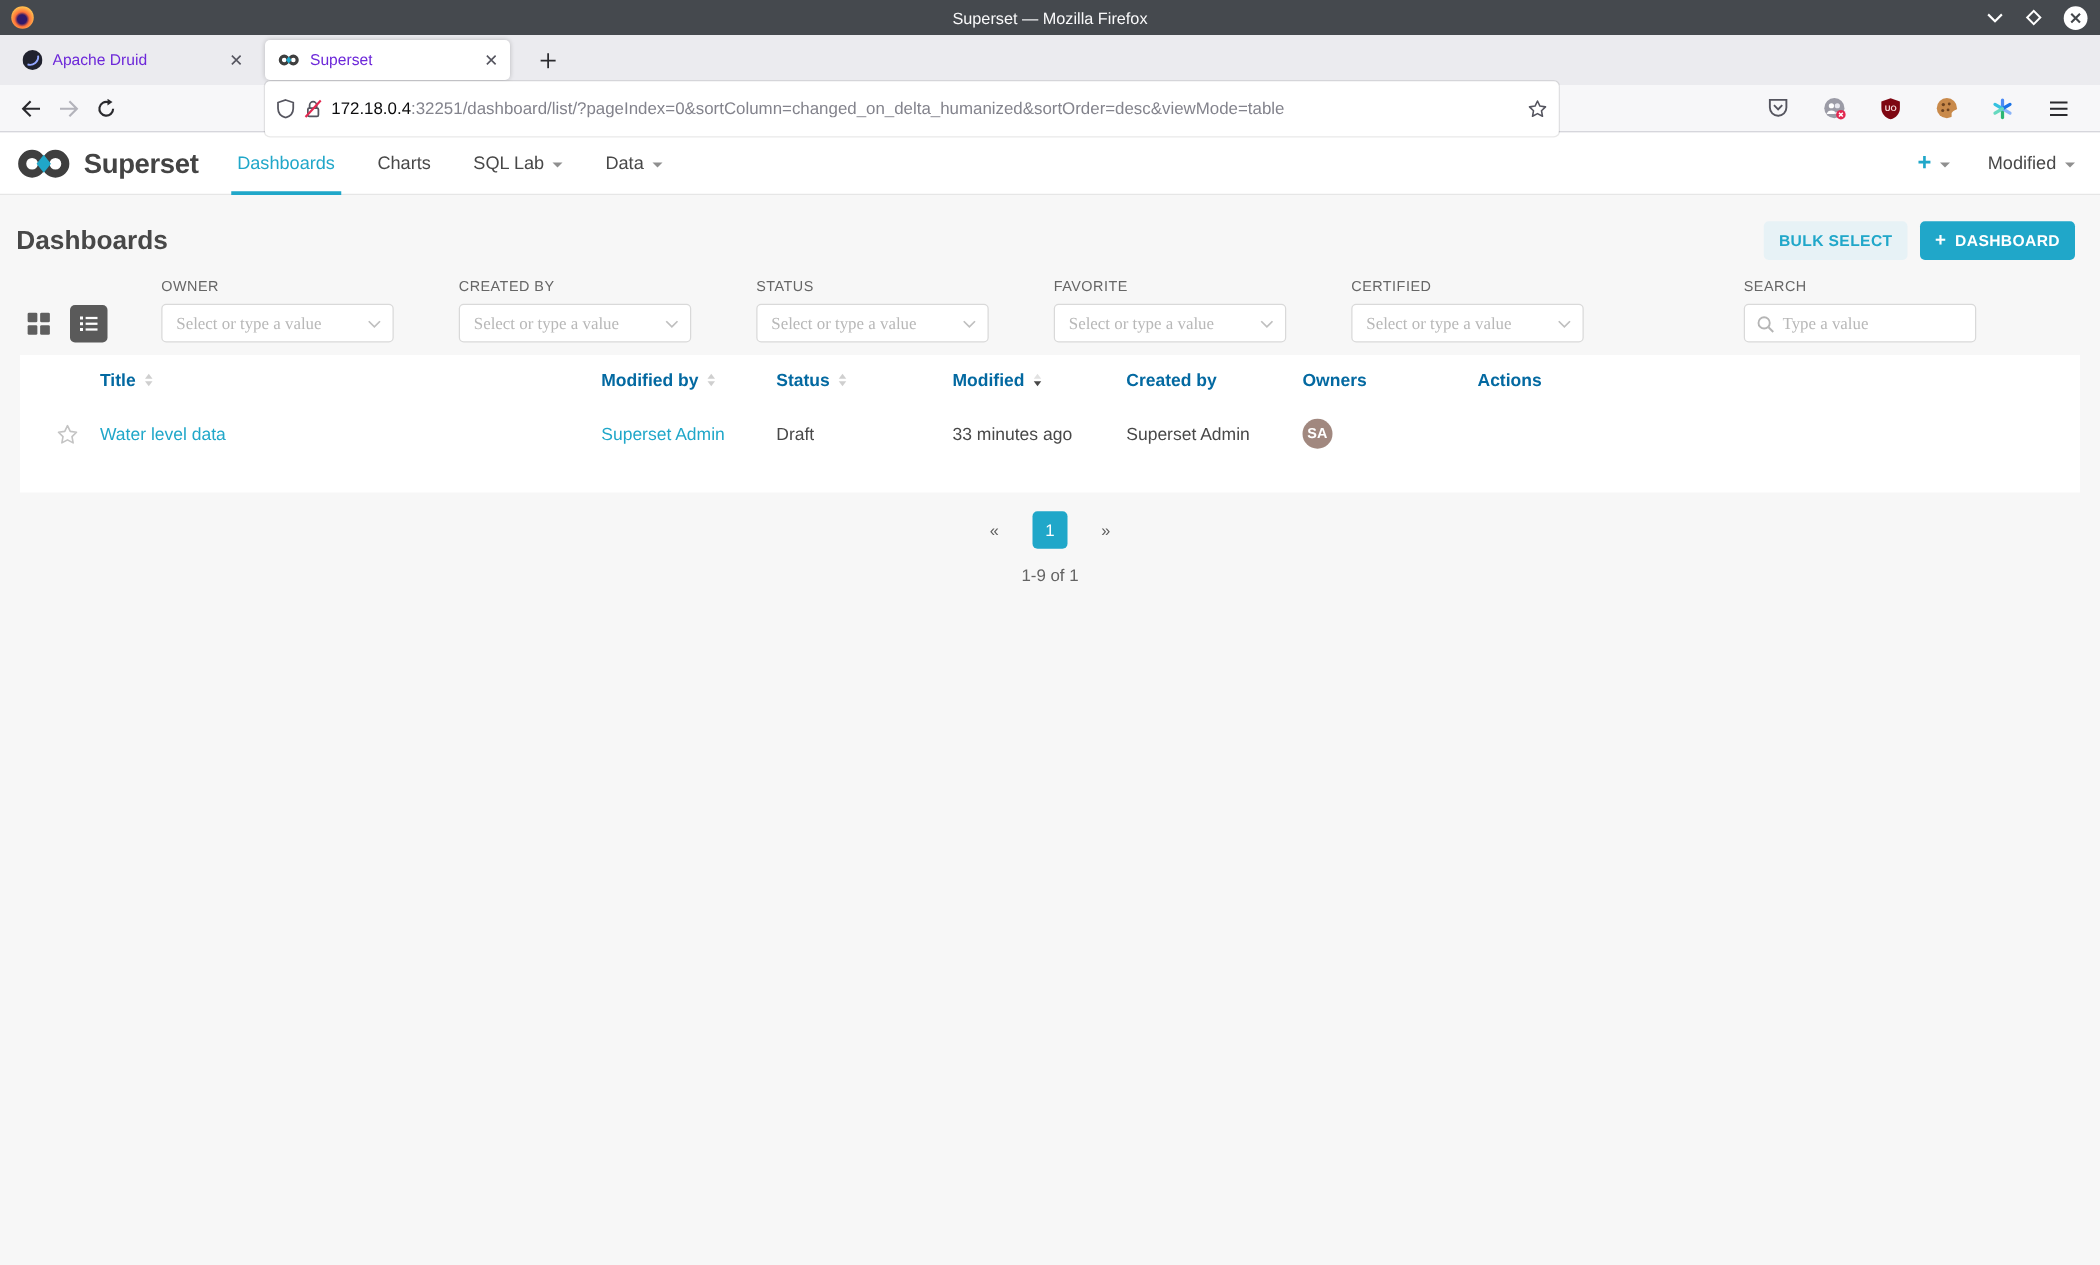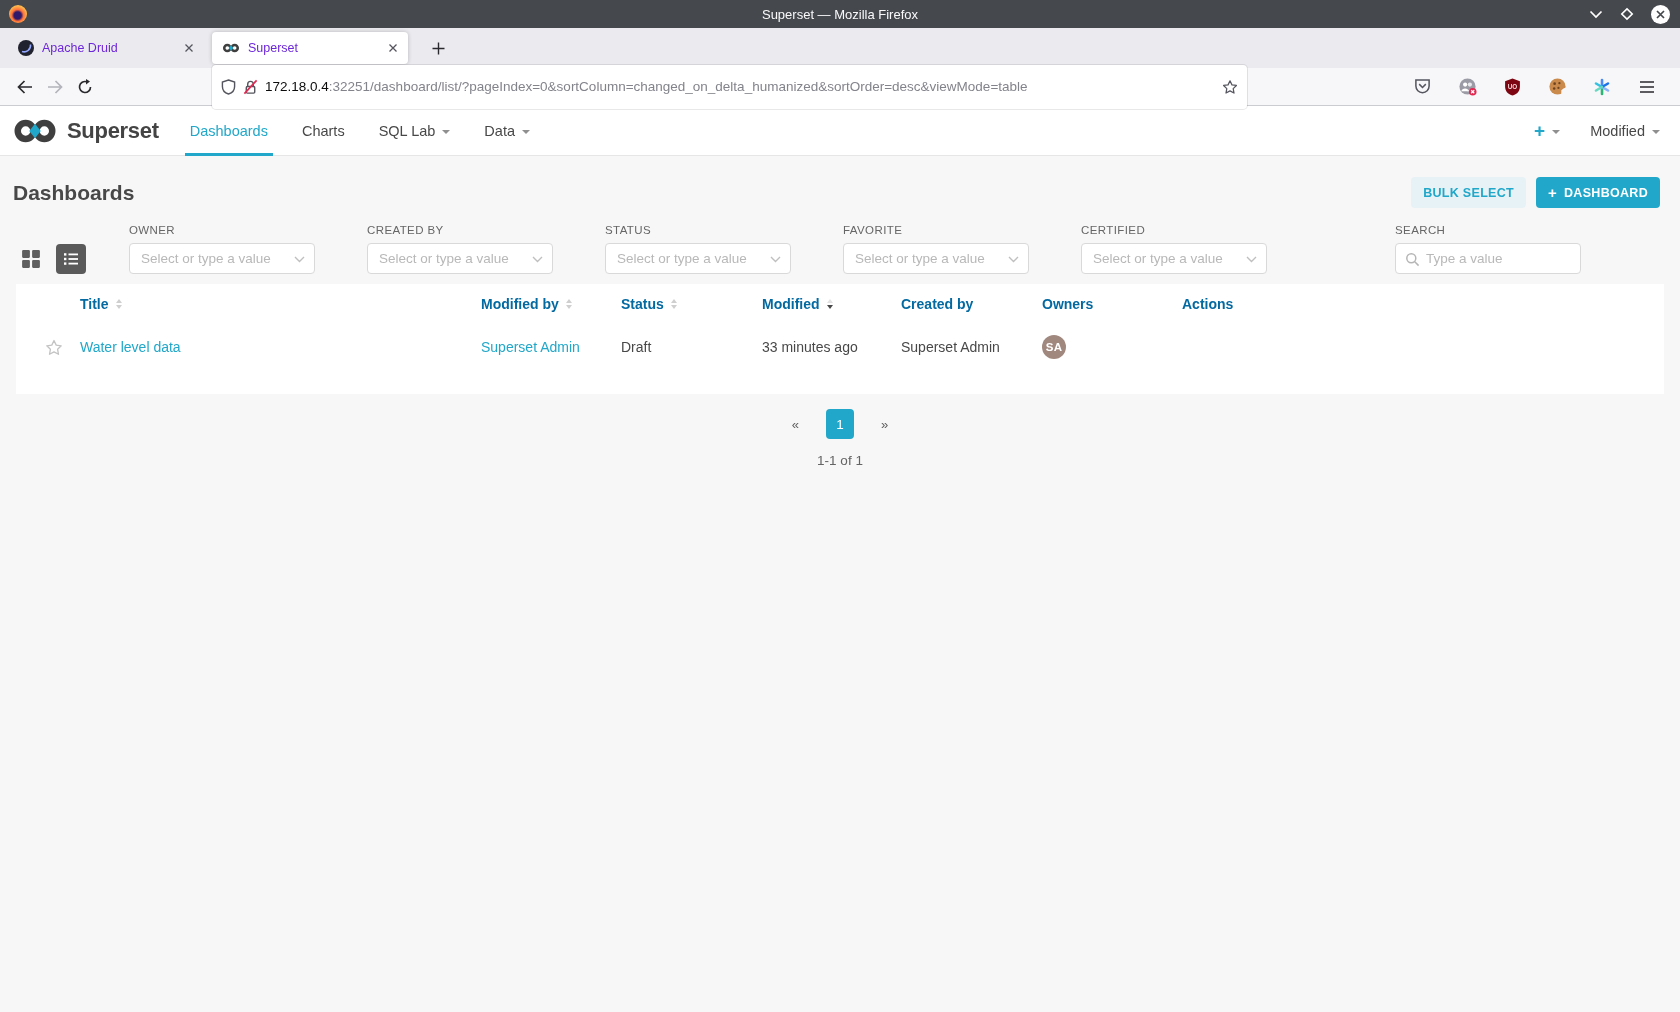--- a/index.html
+++ b/index.html
@@ -59,21 +59,21 @@
 
   
   .filterbar { display:flex; align-items:flex-end; padding:0 16px 10px 16px;gap:28px; }
   .view-toggles { display:flex; align-items:center; gap:10px; margin-right:15px; height:31px; }
   .toggle { width:30px; height:30px; display:flex; align-items:center; justify-content:center; border-radius:4px; }
   .toggle.active { background:#5a5a5a; }
   .filter-group { width:186px; margin-right:24px; }
   .filter-group.search-group { margin-left:76px; margin-right:0; }
   .filter-label { font-size:11.5px; color:#666; letter-spacing:.4px; margin-bottom:7px; }
   .select-box { position:relative; height:31px; background:#fff; border:1px solid #d9d9d9; border-radius:4px; display:flex; align-items:center; }
-  .select-box input { border:none; outline:none; width:100%; height:100%; padding:0 26px 0 11px; font-size:13.5px; font-family:Liberation Sans, sans-serif; color:#484848; background:transparent; }
+  .select-box input { border:none; outline:none; width:100%; height:100%; padding:0 26px 0 11px; font-size:13.5px; font-family:Liberation Serif, serif; color:#484848; background:transparent; }
   .select-box input::placeholder { color:#b8b8b8; }
   .select-chevron { position:absolute; right:9px; top:12px; display:flex; }
   .search-box input { padding-left:30px; }
   .search-icon-wrap { position:absolute; left:9px; top:8px; display:flex; }
 
   
   .card { margin:0 16px; background:#fff; padding-bottom:24px; }
   .tbl-grid { display:grid; grid-template-columns:64px 401px 140px 141px 139px 141px 140px auto; align-items:center; }
   .tbl-head { height:40px; }
   .tbl-head .cell { font-size:14px; font-weight:700; color:#0369a1; display:flex; align-items:center; }
@@ -458,15 +458,15 @@
         </div>
       <div class="cell"></div>
     </div>
   </div>
 
   <div class="pagination">
     <span class="pg-arrow">«</span>
     <span class="pg-page">1</span>
     <span class="pg-arrow">»</span>
   </div>
-  <div class="pg-summary">1-1 of 1</div>
+  <div class="pg-summary">1-9 of 1</div>
 
 </div>
 
 </body></html>

